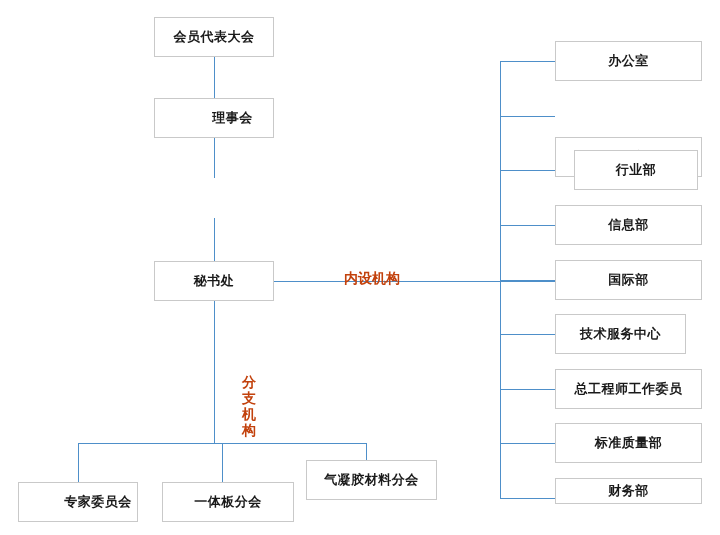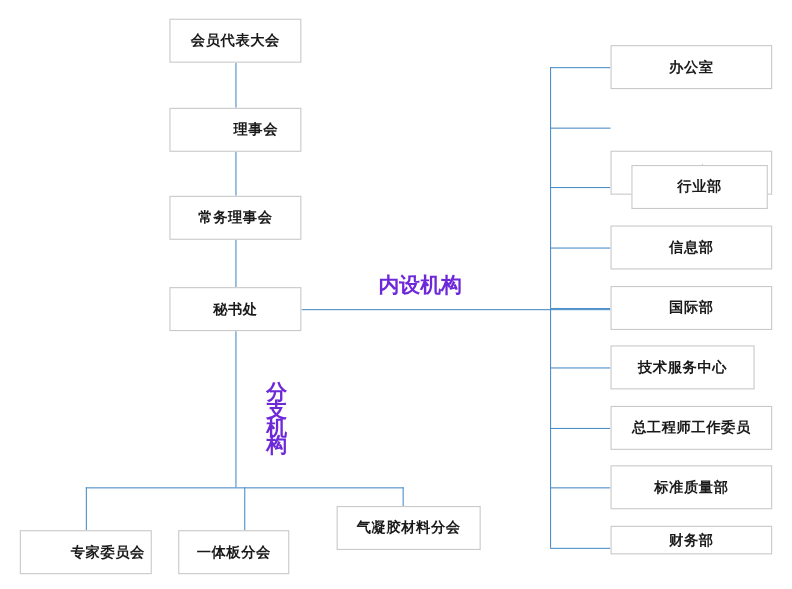--- a/index.html
+++ b/index.html
@@ -34,25 +34,26 @@
   }
   .conn {
     position: absolute;
     background: #4e8fc9;
     z-index: 1;
   }
   .conn.v { width: 1px; }
   .conn.h { height: 1px; }
   .edge-label {
     position: absolute;
-    color: #6d28d9;
-    font-size: 19px;
+    color: #c2410c;
+    font-size: 14px;
     font-weight: bold;
     white-space: nowrap;
     z-index: 3;
+    margin-top: 24px;
   }
   .edge-label.vertical {
     white-space: normal;
     width: 16px;
     line-height: 16px;
     text-align: left;
     word-break: break-all;
   }
 </style>
 </head>
@@ -82,23 +83,20 @@
   <div class="conn v" style="left:78px;  top:443px; height:39px;"></div>
   <div class="conn v" style="left:222px; top:443px; height:39px;"></div>
   <div class="conn v" style="left:366px; top:443px; height:39px;"></div>
 
   <div class="node-box" style="left:154px; top:17px; width:120px; height:40px;">
     <span>会员代表大会</span>
   </div>
   <div class="node-box" style="left:154px; top:98px; width:120px; height:40px;padding-left:37px;">
     <span>理事会</span>
   </div>
-  <div class="node-box" style="left:154px; top:178px; width:120px; height:40px;">
-    <span>常务理事会</span>
-  </div>
   <div class="node-box" style="left:154px; top:261px; width:120px; height:40px;">
     <span>秘书处</span>
   </div>
 
   <div class="edge-label" style="left:344px; top:246px;">内设机构</div>
   <div class="edge-label vertical" style="left:242px; top:350px;">分支机构</div>
 
   <div class="node-box" style="left:555px; top:41px; width:147px; height:40px;">
     <span>办公室</span>
   </div>
@@ -123,20 +121,20 @@
   <div class="node-box" style="left:555px; top:423px; width:147px; height:40px;">
     <span>标准质量部</span>
   </div>
   <div class="node-box" style="left:555px; top:478px; width:147px; height:26px;">
     <span>财务部</span>
   </div>
 
   <div class="node-box" style="left:18px; top:482px; width:120px; height:40px;padding-left:40px;">
     <span>专家委员会</span>
   </div>
-  <div class="node-box" style="left:162px; top:482px; width:101px; height:40px;">
+  <div class="node-box" style="left:162px; top:482px; width:132px; height:40px;">
     <span>一体板分会</span>
   </div>
   <div class="node-box" style="left:306px; top:460px; width:131px; height:40px;">
     <span>气凝胶材料分会</span>
   </div>
 
 </div>
 
 </body></html>

